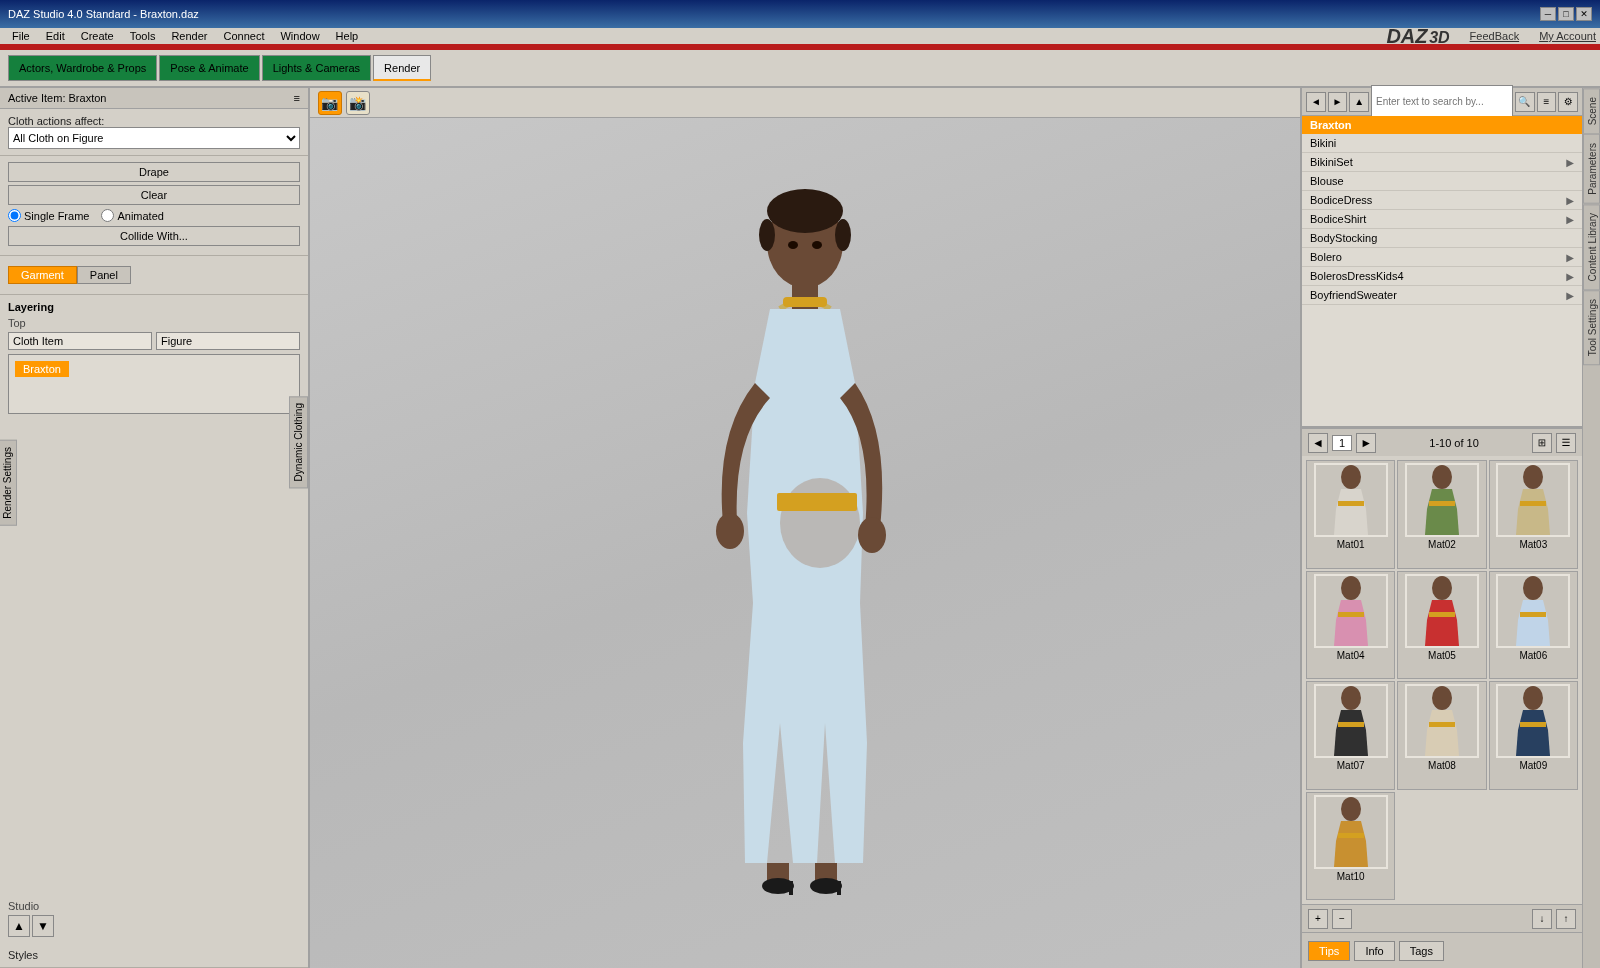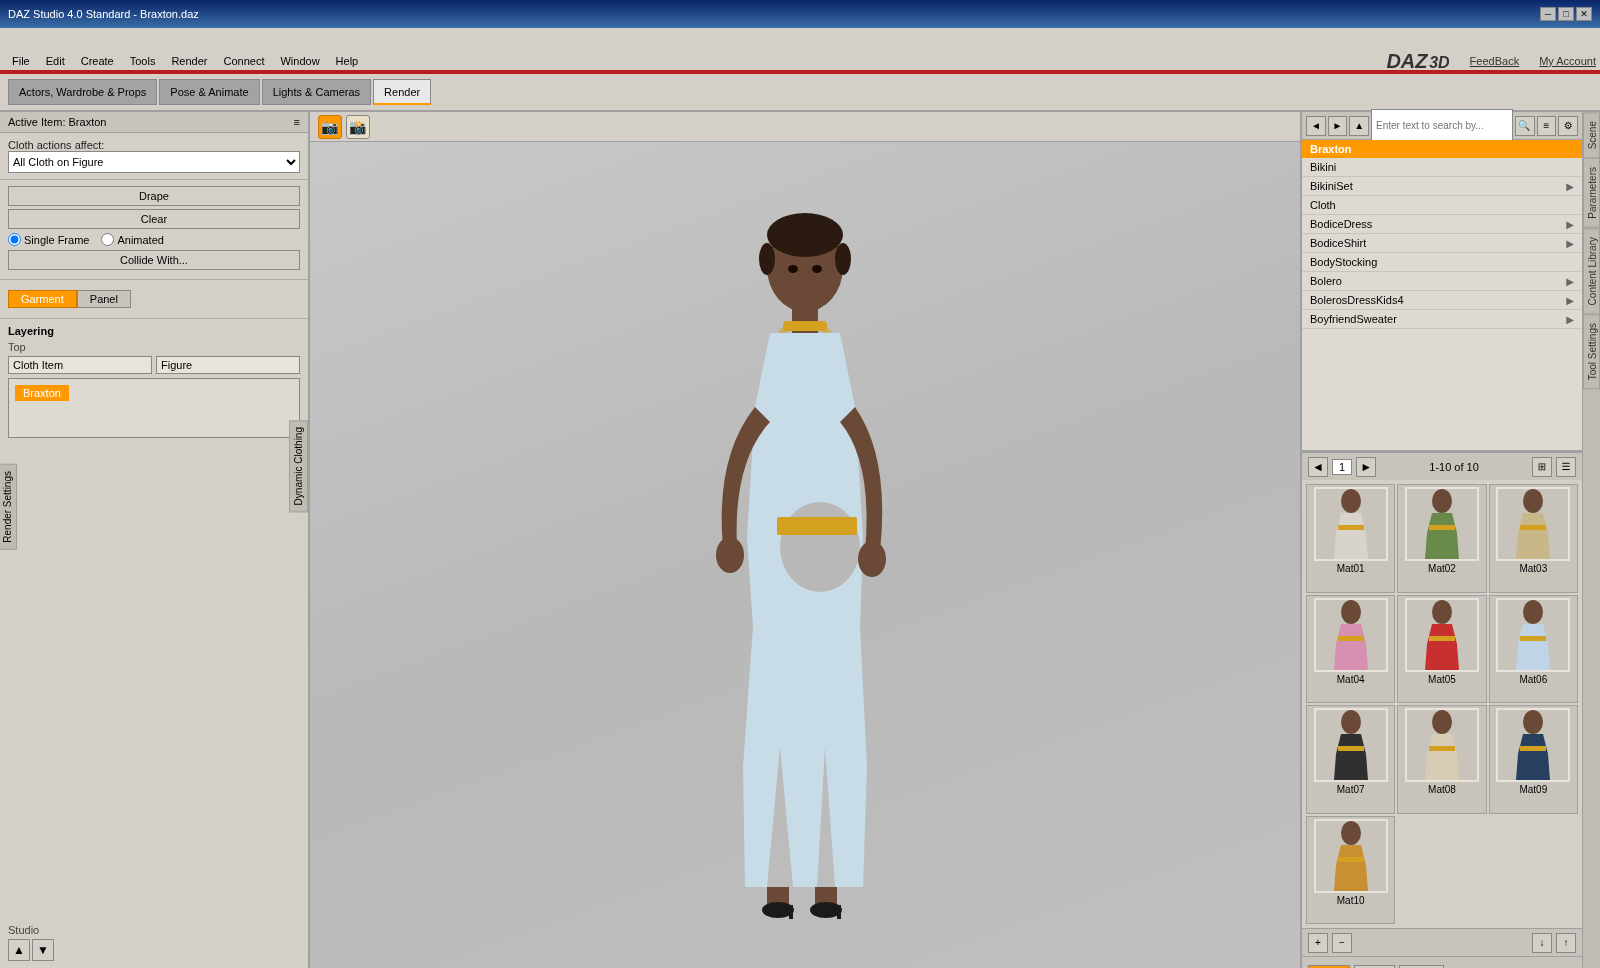--- a/index.html
+++ b/index.html
@@ -25,41 +25,40 @@
       font-size: 9px; cursor: pointer; color: #000;
     }
 
     
     #menu-bar {
       background: #d4d0c8;
       height: 22px;
       display: flex;
       align-items: center;
       padding: 0 4px;
-      border-bottom: 4px solid #b91c1c;
-      margin-top: 24px;
+      border-bottom: 6px solid #b91c1c;
     }
     .menu-item {
       padding: 2px 8px;
       cursor: pointer;
       font-size: 11px;
     }
 
     
     #toolbar {
       background: #d4d0c8;
       height: 38px;
       display: flex;
       align-items: center;
       padding: 0 8px;
       gap: 2px;
       border-bottom: 2px solid #a0a0a0;
     }
     .toolbar-btn {
-      background: #a3a3a3;
+      background: #15803d;
       border: 1px solid #888;
       padding: 3px 10px;
       font-size: 11px;
       cursor: pointer;
       height: 26px;
       display: flex; align-items: center;
     }
     .toolbar-btn.active {
       background: #e8e8e8;
       border-bottom: 2px solid #ff9900;
@@ -620,21 +619,21 @@
 
       <div id="category-list">
         <div class="cat-item">
           <span>Bikini</span>
         </div>
         <div class="cat-item">
           <span>BikiniSet</span>
           <span class="expand-arrow">▶</span>
         </div>
         <div class="cat-item">
-          <span>Cloth</span>
+          <span>Blouse</span>
         </div>
         <div class="cat-item">
           <span>BodiceDress</span>
           <span class="expand-arrow">▶</span>
         </div>
         <div class="cat-item">
           <span>BodiceShirt</span>
           <span class="expand-arrow">▶</span>
         </div>
         <div class="cat-item">

